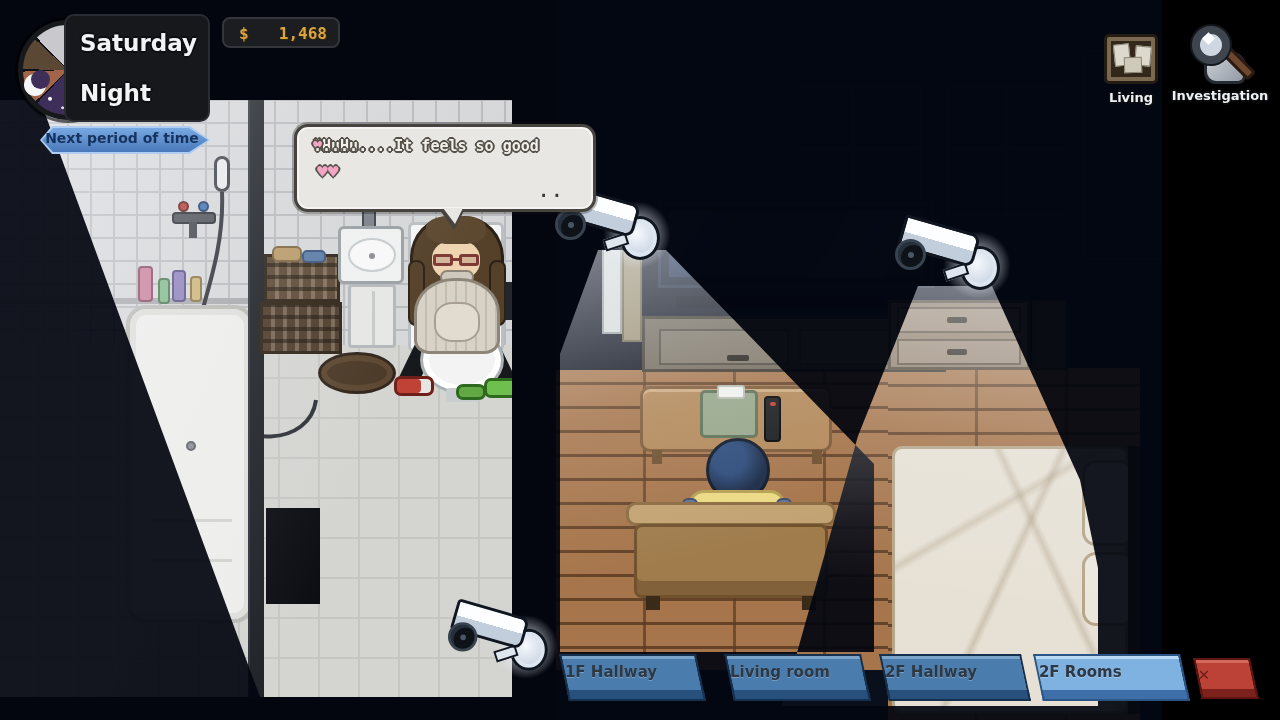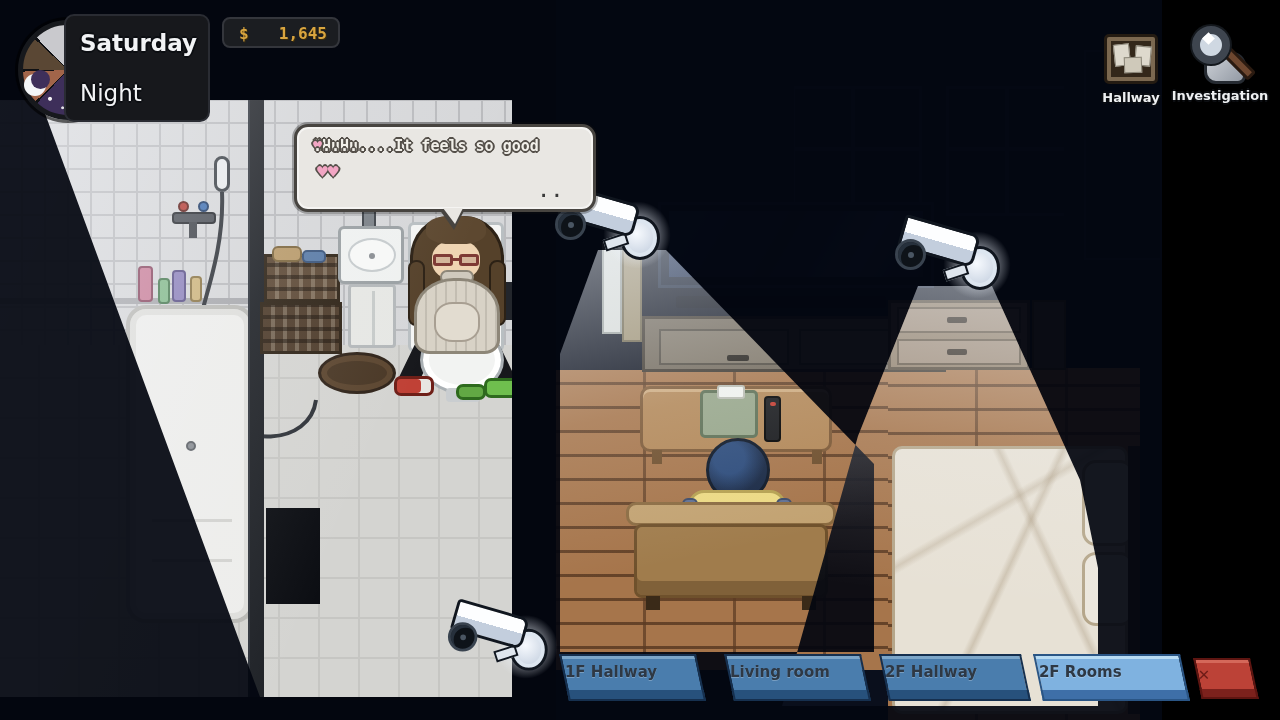--- a/index.html
+++ b/index.html
@@ -199,21 +199,21 @@
       radial-gradient(circle at 16% 68%,rgba(255,255,255,.85) 1px,transparent 1.8px),
       conic-gradient(from 180deg,#3e2f5a 0 43deg,#101114 43deg 46deg,#a2654a 46deg 88deg,
         #101114 88deg 91deg,#5a4734 91deg 133deg,#101114 133deg 136deg,#c9c9cd 136deg 180deg,#191a1e 180deg 360deg);
     box-shadow:0 0 0 3px rgba(0,0,0,.6);}
   .moon{left:24px;top:74px;width:22px;height:22px;border-radius:50%;background:#f4f6f8;z-index:51;}
   .moon i{position:absolute;left:7px;top:-4px;width:19px;height:19px;border-radius:50%;background:#3e2f5a;}
   .time-panel{left:64px;top:14px;width:146px;height:108px;background:#17181c;border:2px solid #2a2c33;
     border-radius:10px;z-index:50;}
   .day-label{left:80px;top:30px;font-family:"DejaVu Sans",sans-serif;font-size:23px;font-weight:bold;color:#f2f3f5;
     z-index:52;text-shadow:-2px 0 #0c0e12,2px 0 #0c0e12,0 -2px #0c0e12,0 2px #0c0e12;}
-  .period-label{left:80px;top:80px;font-family:"DejaVu Sans",sans-serif;font-size:23px;font-weight:normal;color:#f2f3f5;
+  .period-label{left:80px;top:80px;font-family:"DejaVu Sans",sans-serif;font-size:23px;font-weight:bold;color:#f2f3f5;
     z-index:52;text-shadow:-2px 0 #0c0e12,2px 0 #0c0e12,0 -2px #0c0e12,0 2px #0c0e12;}
   .next-btn{left:40px;top:126px;width:170px;height:28px;z-index:52;cursor:pointer;
     clip-path:polygon(0 50%,12px 0,calc(100% - 20px) 0,100% 50%,calc(100% - 20px) 100%,12px 100%);
     background:#aecdf0;}
   .next-btn .inner{position:absolute;left:2px;top:2px;right:2px;bottom:2px;
     clip-path:polygon(0 50%,11px 0,calc(100% - 19px) 0,100% 50%,calc(100% - 19px) 100%,11px 100%);
     background:linear-gradient(#78a9e2,#4a78ba);}
   .next-btn span{position:absolute;left:0;right:6px;top:4px;text-align:center;font-size:14px;font-weight:bold;
     color:#15335e;font-family:"DejaVu Sans",sans-serif;}
   .money{left:222px;top:17px;width:118px;height:31px;background:#1b1d21;border:2px solid #34363c;border-radius:8px;
@@ -436,32 +436,36 @@
     <div class="b-cont">..</div>
   </div>
 
   <div class="wheel hud"></div>
   <div class="moon hud">
       <i></i>
     </div>
   <div class="time-panel hud"></div>
   <div class="day-label hud">Saturday</div>
   <div class="period-label hud">Night</div>
+  <div class="next-btn hud">
+    <div class="inner"></div>
+    <span>Next period of time</span>
+  </div>
   <div class="money hud">
     <span class="sym">$</span>
-    <span class="amt">1,645</span>
+    <span class="amt">1,468</span>
   </div>
 
   <div class="mission-ico">
     <div class="in"></div>
     <div class="pp p1"></div>
     <div class="pp p2"></div>
     <div class="pp p3"></div>
   </div>
-  <div class="ico-label lbl-mission">Hallway</div>
+  <div class="ico-label lbl-mission">Living</div>
   <div class="inv-ico">
     <div class="inv-stone"></div>
     <div class="inv-handle"></div>
     <div class="inv-ring"></div>
     <div class="inv-spark"></div>
   </div>
   <div class="ico-label lbl-inv">Investigation</div>
 
   <div class="tab t1">
       <span class="lbl">1F Hallway</span>

